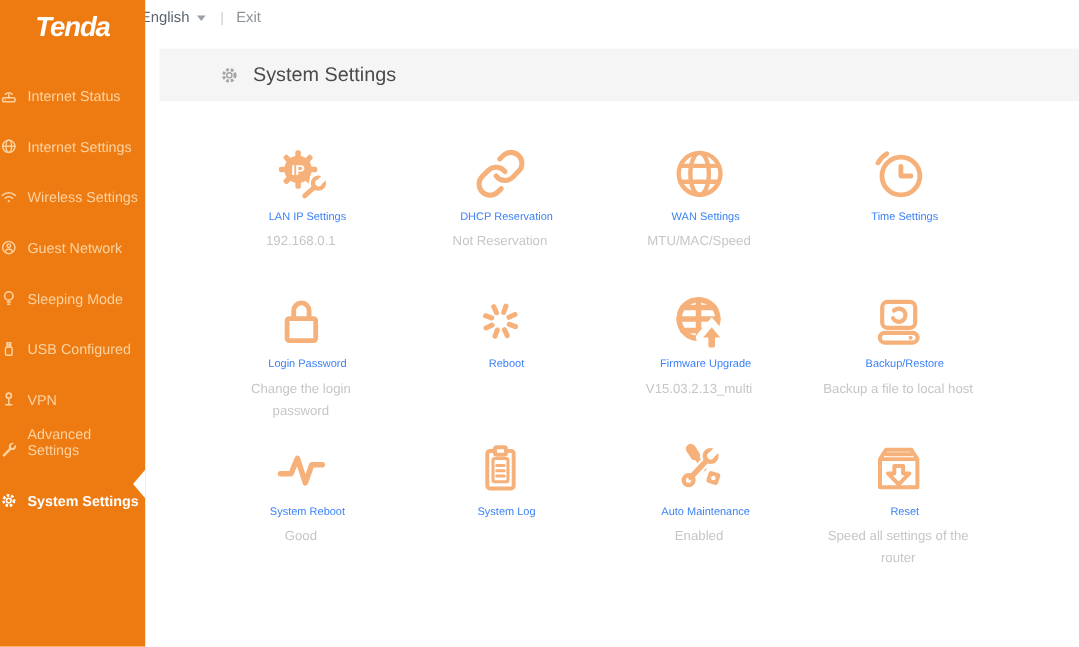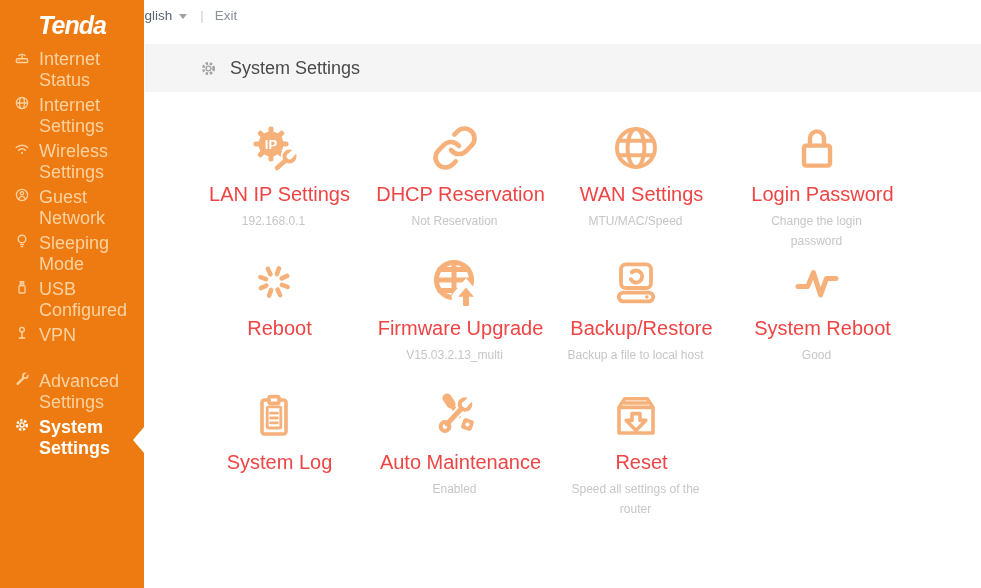--- a/index.html
+++ b/index.html
@@ -10,43 +10,43 @@
   
   .topbar { position:absolute; left:0; top:0; right:0; height:44px; background:#fff; z-index:1; }
   .topbar-inner { position:absolute; left:128px; top:2px; height:26px; display:flex; align-items:center; }
   .lang { display:flex; align-items:center; gap:7px; cursor:pointer; }
   .lang-label { font-size:13.5px; color:#5a6470; }
   .caret { width:0; height:0; border-left:4.5px solid transparent; border-right:4.5px solid transparent; border-top:5px solid #9aa1a9; margin-top:2px; }
   .tb-sep { color:#c9ced4; font-size:13px; margin:0 11px 0 13px; }
   .exit { font-size:13.5px; color:#8a9097; cursor:pointer; }
 
   
-  .sidebar { position:absolute; left:0; top:0; bottom:0; width:144px; background:#EE7B12; z-index:10; }
+  .sidebar { position:absolute; left:0; top:0; bottom:0; width:132px; background:#EE7B12; z-index:10; }
   .logo { height:49px; display:flex; align-items:center; justify-content:center; color:#fff;
           font-size:25px; font-weight:bold; font-style:italic; letter-spacing:-1px; padding-top:2px; }
   .nav { }
-  .nav-item { position:relative; height:46px; display:flex; align-items:flex-start; padding-left:14px;
-              color:#FBD2A0; font-size:18px; cursor:pointer; }
+  .nav-item { position:relative; height:46px; display:flex; align-items:flex-end; 
+              color:#FBD2A0; font-size:13px; cursor:pointer; }
   .nav-item .nicon { width:16px; height:16px; margin-right:9px; flex:0 0 16px; display:block; }
   .nav-item.active { color:#ffffff; font-weight:bold; }
   .nav-item.active .arrow { position:absolute; right:0; top:50%; margin-top:-13px; width:0; height:0;
               border-top:13px solid transparent; border-bottom:13px solid transparent; border-right:11px solid #ffffff; }
 
   
   .header-band { position:absolute; left:145px; right:0; top:44px; height:48px; background:#F5F5F6;
                  display:flex; align-items:center; padding-left:55px; }
   .header-band .hgear { width:17px; height:17px; margin-right:13px; }
   .page-title { font-size:18px; color:#4a4a4a; }
 
   
-  .grid { position:absolute; left:183px; top:124px; display:grid; grid-template-columns:repeat(4,181px);
+  .grid { position:absolute; left:183px; top:134px; display:grid; grid-template-columns:repeat(4,181px);
           grid-auto-rows:134px; }
   .tile { display:flex; flex-direction:column; align-items:center; text-align:center; cursor:pointer; }
   .tile-icon { width:48px; height:48px; }
-  .tile-title { margin-top:10px; font-size:20px; color:#ef4444; line-height:1.2;margin-left:12px; }
+  .tile-title { margin-top:10px; font-size:10px; color:#3b82f6; line-height:1.2;margin-left:12px; }
   .tile-sub { margin-top:5px; font-size:12px; color:#c6c6c6; line-height:1.7; white-space:pre-line; }
 </style>
 </head>
 <body>
 
 <div class="screen">
 
   <div class="topbar">
     <div class="topbar-inner">
       <div class="lang">
@@ -195,20 +195,29 @@
       <svg class="tile-icon" viewBox="0 0 24 24" fill="none" stroke="#F6B17A" stroke-width="2" stroke-linecap="round">
         <circle cx="12" cy="12" r="9.5"></circle>
           <ellipse cx="12" cy="12" rx="4.2" ry="9.5"></ellipse>
         <line x1="3.8" y1="8.4" x2="20.2" y2="8.4"></line>
           <line x1="3.8" y1="15.6" x2="20.2" y2="15.6"></line>
       </svg>
       <div class="tile-title">WAN Settings</div>
       <div class="tile-sub">MTU/MAC/Speed</div>
     </div>
 
+    <div class="tile">
+      <svg class="tile-icon" viewBox="0 0 24 24" fill="none" stroke="#F6B17A" stroke-width="2.2" stroke-linecap="round" stroke-linejoin="round">
+        <circle cx="13" cy="13" r="8.6"></circle>
+          <polyline points="13 8.6 13 13 17.6 13"></polyline>
+        <path d="M2.6 7a10.8 10.8 0 0 1 4-4.1"></path>
+      </svg>
+      <div class="tile-title">Time Settings</div>
+      <div class="tile-sub"></div>
+    </div>
 
     <div class="tile">
       <svg class="tile-icon" viewBox="0 0 24 24" fill="none" stroke="#F6B17A" stroke-width="2.2" stroke-linecap="round" stroke-linejoin="round">
         <rect x="5.5" y="10.8" width="13" height="10" rx="1"></rect>
         <path d="M8.5 10.8V7.2a3.5 3.5 0 0 1 7 0v3.6"></path>
       </svg>
       <div class="tile-title">Login Password</div>
       <div class="tile-sub">Change the login
 password</div>
     </div>

